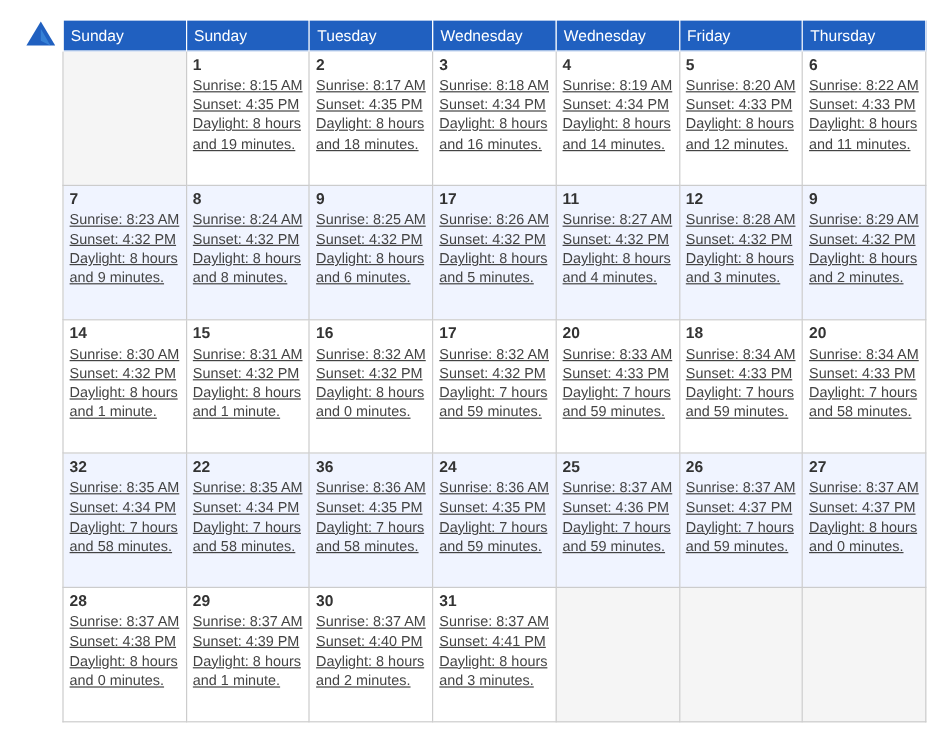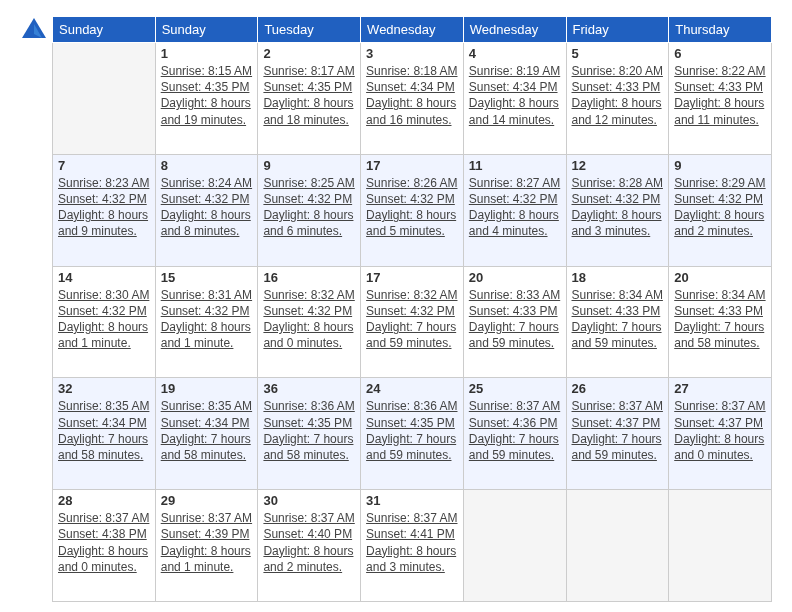--- a/index.html
+++ b/index.html
@@ -223,21 +223,21 @@
             <div class="day-num">20</div>
             <div class="day-info">Sunrise: 8:34 AM<br>Sunset: 4:33 PM<br>Daylight: 7 hours<br>and 58 minutes.</div>
           </td>
         </tr>
         <tr class="row-alt">
           <td>
             <div class="day-num">32</div>
             <div class="day-info">Sunrise: 8:35 AM<br>Sunset: 4:34 PM<br>Daylight: 7 hours<br>and 58 minutes.</div>
           </td>
           <td>
-            <div class="day-num">19</div>
+            <div class="day-num">22</div>
             <div class="day-info">Sunrise: 8:35 AM<br>Sunset: 4:34 PM<br>Daylight: 7 hours<br>and 58 minutes.</div>
           </td>
           <td>
             <div class="day-num">36</div>
             <div class="day-info">Sunrise: 8:36 AM<br>Sunset: 4:35 PM<br>Daylight: 7 hours<br>and 58 minutes.</div>
           </td>
           <td>
             <div class="day-num">24</div>
             <div class="day-info">Sunrise: 8:36 AM<br>Sunset: 4:35 PM<br>Daylight: 7 hours<br>and 59 minutes.</div>
           </td>

